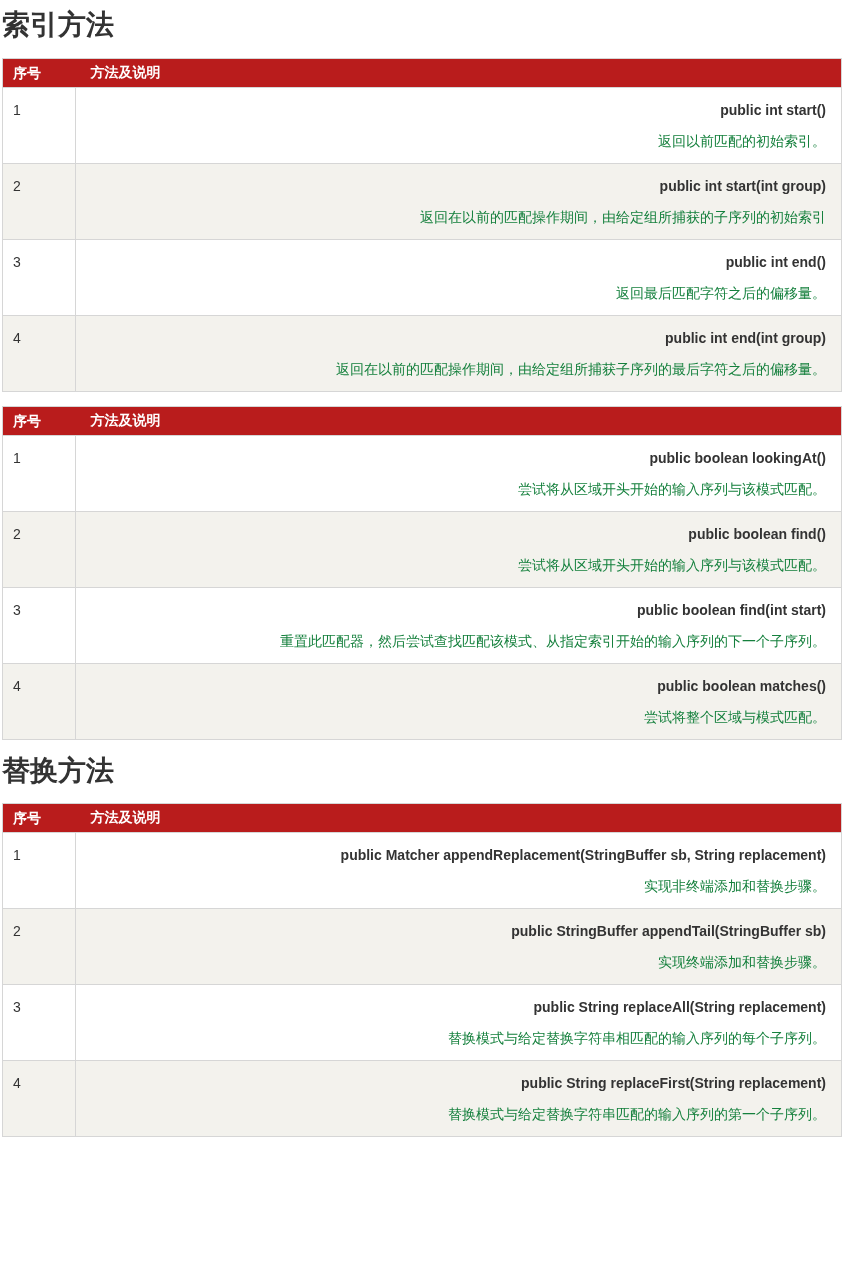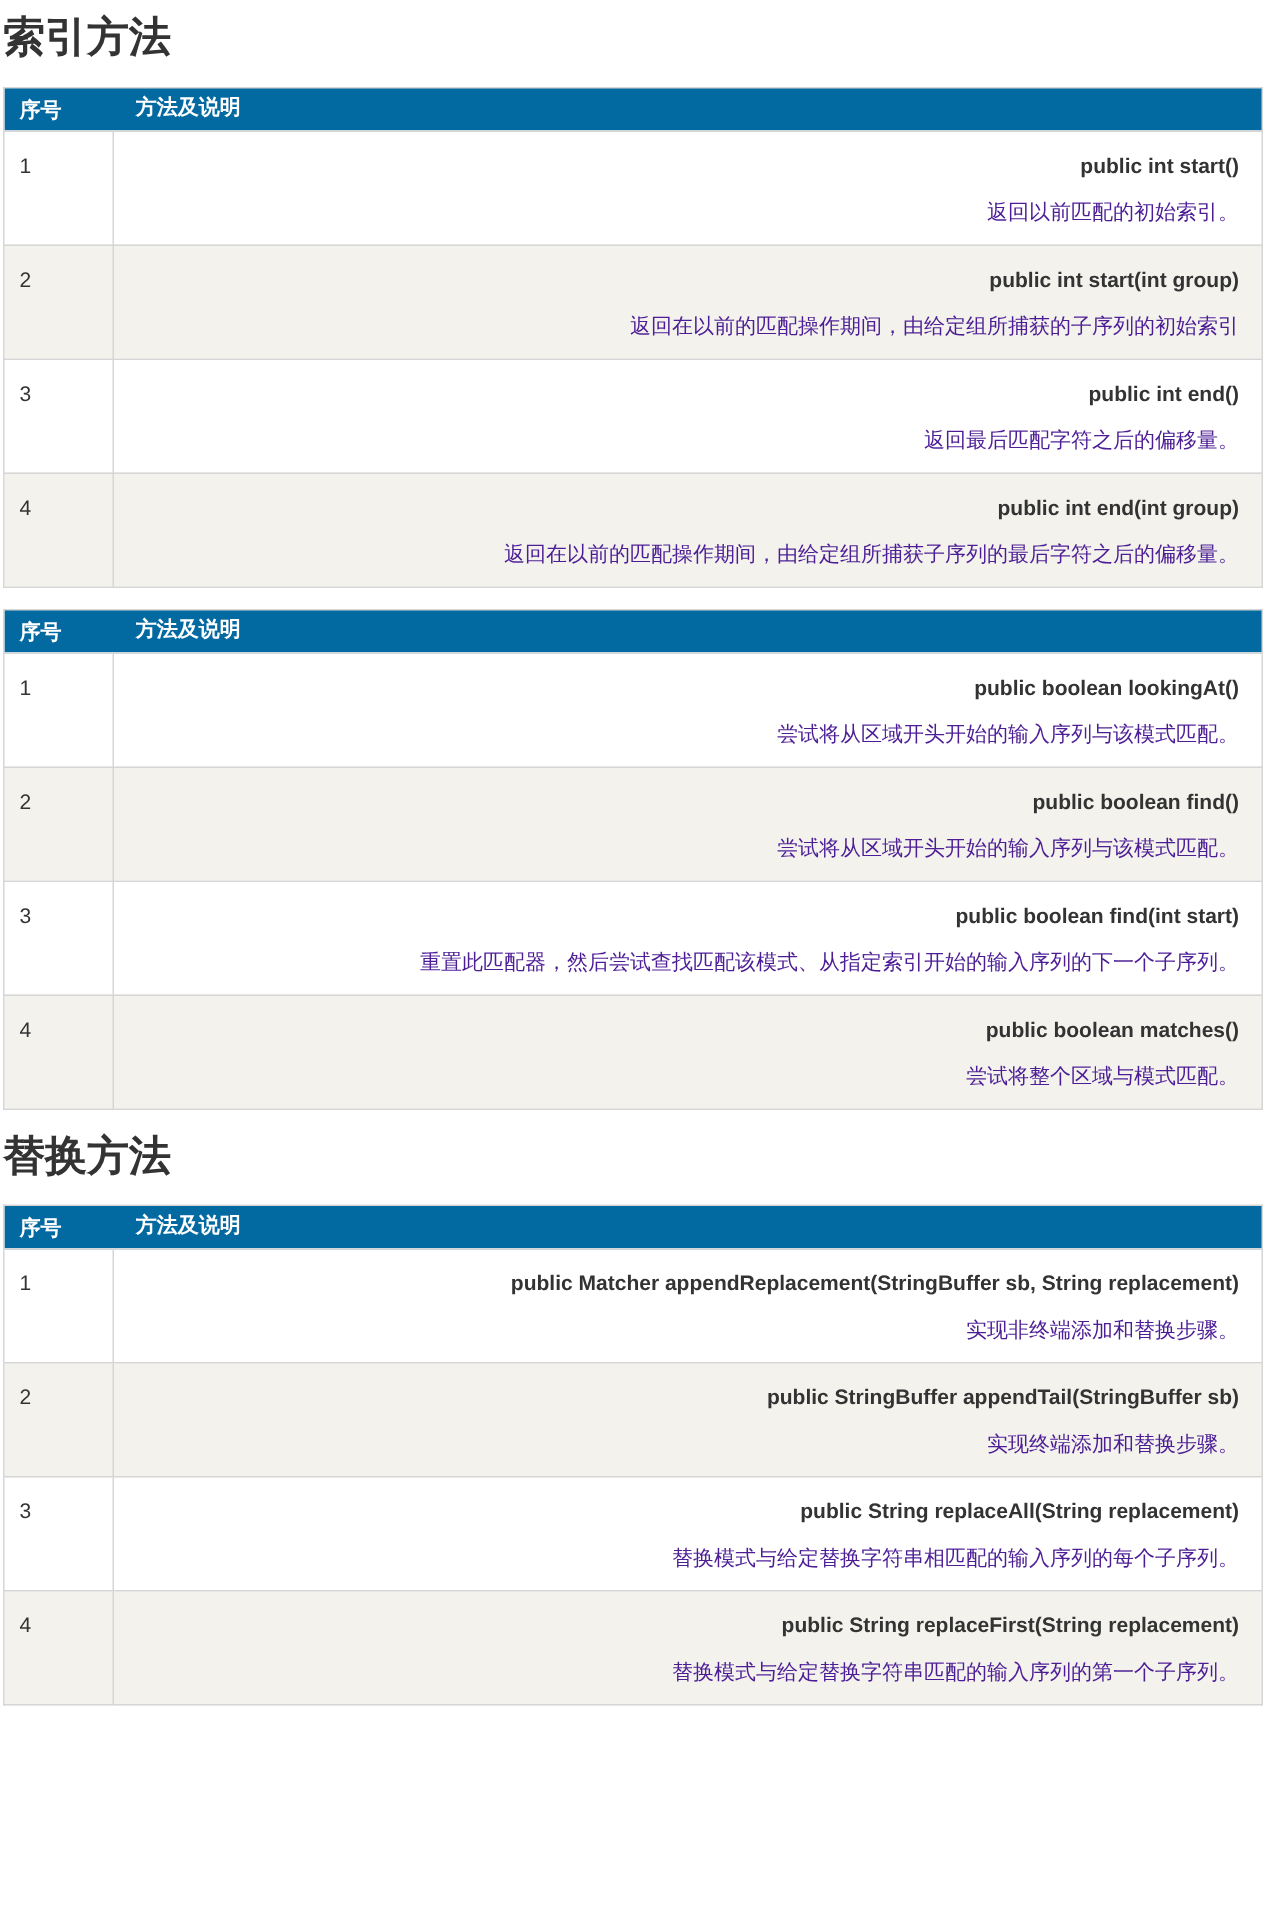--- a/index.html
+++ b/index.html
@@ -29,21 +29,21 @@
     line-height: 1.4;
   }
   table.methods {
     width: 100%;
     border-collapse: collapse;
     border: 1px solid #d6d6d6;
     margin: 0 0 14px 0;
     font-size: 14px;
   }
   table.methods th {
-    background: #0369a1;
+    background: #b91c1c;
     color: #ffffff;
     font-weight: bold;
     text-align: left;
     padding: 5px 10px;
     font-size: 14px;
     line-height: 18px;
     border: none;
   }
   table.methods th.col-method { padding-left: 15px; font-family: Liberation Serif, serif; }
   table.methods td {
@@ -58,21 +58,21 @@
     width: 73px;
     padding: 12px 10px;
     line-height: 20px;
   }
   td.cell-method {
     padding: 1px 15px;
     text-align: right;
   }
   td.cell-method p { margin: 11px 0; line-height: 20px; }
   td.cell-method p.sig { font-weight: bold; color: #333333; }
-  td.cell-method p.desc { color: #4c1d95; }
+  td.cell-method p.desc { color: #15803d; }
 </style>
 </head>
 <body>
 
 <div class="page">
 
   <div class="section">
     <h2 class="section-heading">索引方法</h2>
     <table class="methods">
       <thead>

